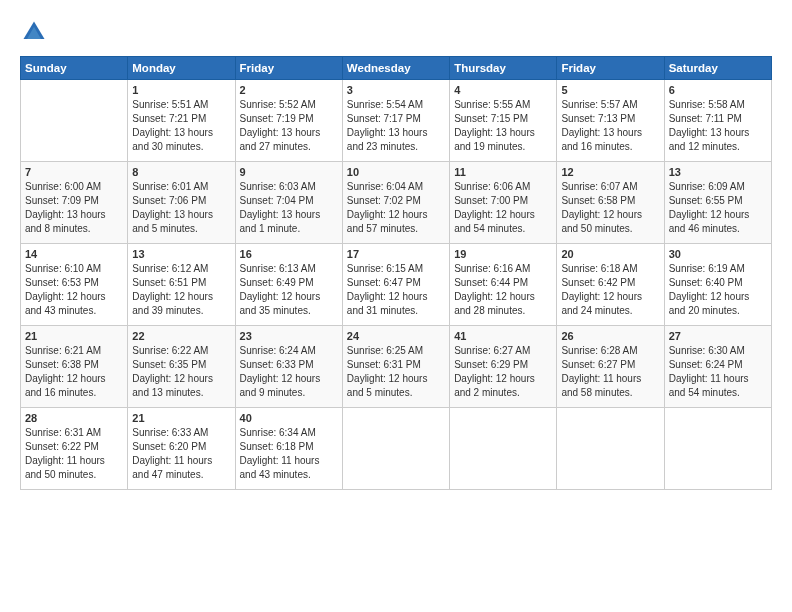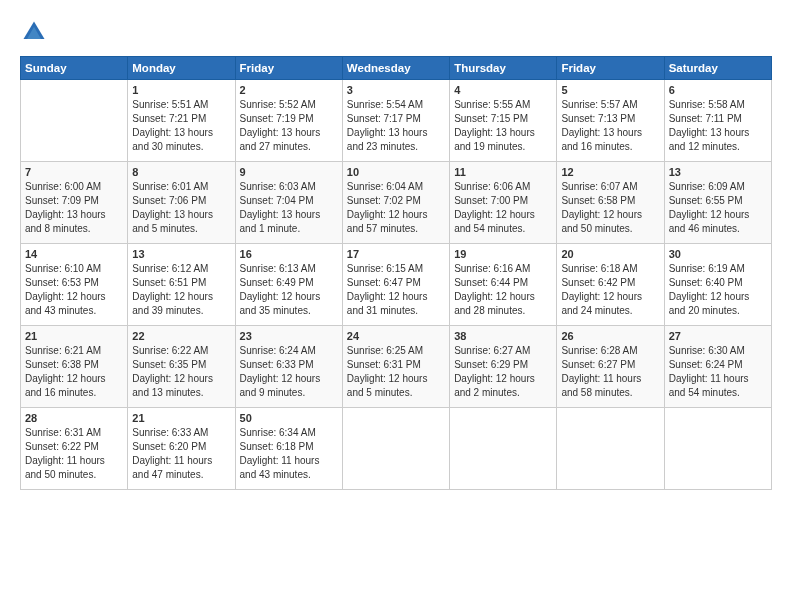--- a/index.html
+++ b/index.html
@@ -231,21 +231,21 @@
           </td>
           <td>
             <div class="day-number">23</div>
             <div class="day-info">Sunrise: 6:24 AM<br>Sunset: 6:33 PM<br>Daylight: 12 hours<br>and 9 minutes.</div>
           </td>
           <td>
             <div class="day-number">24</div>
             <div class="day-info">Sunrise: 6:25 AM<br>Sunset: 6:31 PM<br>Daylight: 12 hours<br>and 5 minutes.</div>
           </td>
           <td>
-            <div class="day-number">38</div>
+            <div class="day-number">41</div>
             <div class="day-info">Sunrise: 6:27 AM<br>Sunset: 6:29 PM<br>Daylight: 12 hours<br>and 2 minutes.</div>
           </td>
           <td>
             <div class="day-number">26</div>
             <div class="day-info">Sunrise: 6:28 AM<br>Sunset: 6:27 PM<br>Daylight: 11 hours<br>and 58 minutes.</div>
           </td>
           <td>
             <div class="day-number">27</div>
             <div class="day-info">Sunrise: 6:30 AM<br>Sunset: 6:24 PM<br>Daylight: 11 hours<br>and 54 minutes.</div>
           </td>
@@ -253,21 +253,21 @@
         <tr>
           <td>
             <div class="day-number">28</div>
             <div class="day-info">Sunrise: 6:31 AM<br>Sunset: 6:22 PM<br>Daylight: 11 hours<br>and 50 minutes.</div>
           </td>
           <td>
             <div class="day-number">21</div>
             <div class="day-info">Sunrise: 6:33 AM<br>Sunset: 6:20 PM<br>Daylight: 11 hours<br>and 47 minutes.</div>
           </td>
           <td>
-            <div class="day-number">50</div>
+            <div class="day-number">40</div>
             <div class="day-info">Sunrise: 6:34 AM<br>Sunset: 6:18 PM<br>Daylight: 11 hours<br>and 43 minutes.</div>
           </td>
           <td class="empty"></td>
           <td class="empty"></td>
           <td class="empty"></td>
           <td class="empty"></td>
         </tr>
       </tbody>
   </table>
 </div>

